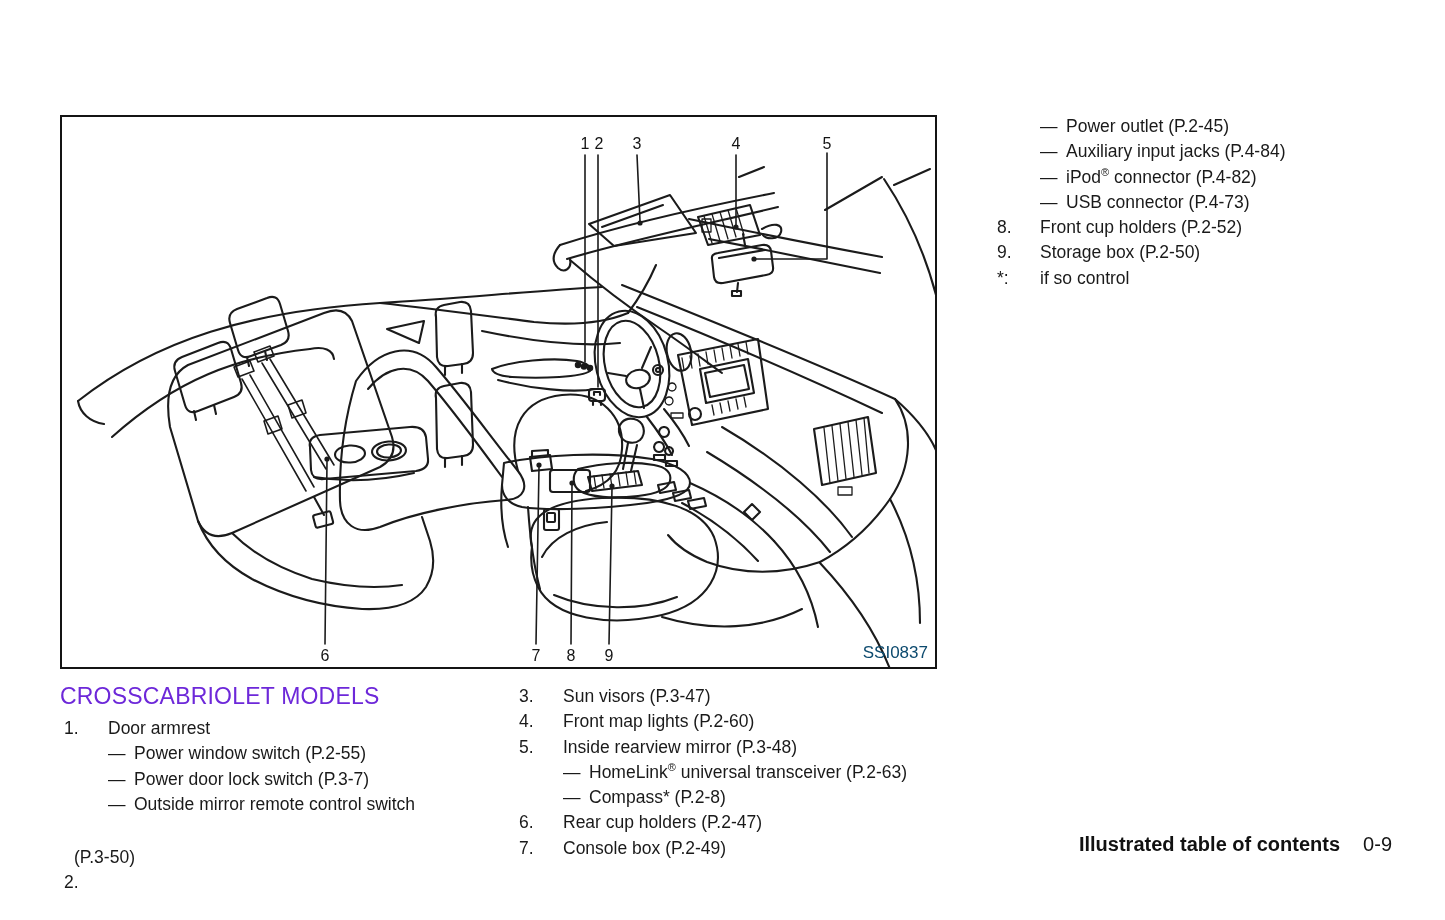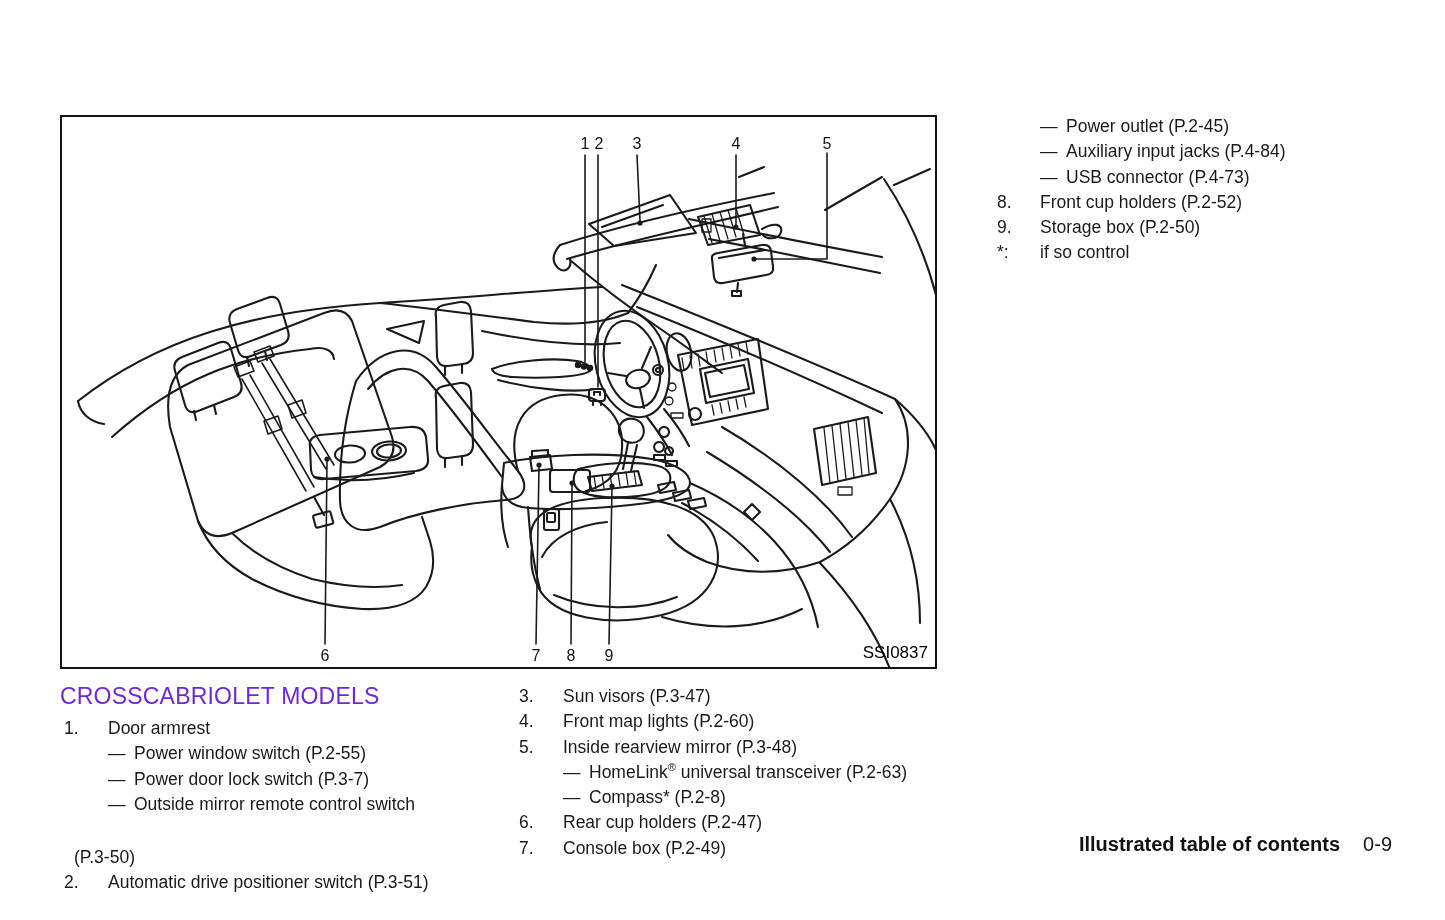--- a/index.html
+++ b/index.html
@@ -20,21 +20,21 @@
   .c1 { left:523px; top:27px; }
   .c2 { left:537px; top:27px; }
   .c3 { left:575px; top:27px; }
   .c4 { left:674px; top:27px; }
   .c5 { left:765px; top:27px; }
   .c6 { left:263px; top:539px; }
   .c7 { left:474px; top:539px; }
   .c8 { left:509px; top:539px; }
   .c9 { left:547px; top:539px; }
   .image-code {
-    position:absolute; right:7px; bottom:4px; font-size:17px; color:#000000;
+    position:absolute; right:7px; bottom:4px; font-size:17px; color:#0c4a6e;
   }
   .heading {
     position:absolute; left:60px; top:683px;
     font-size:23px; letter-spacing:0.2px; color:#6d28d9;
   }
   .col { position:absolute; font-size:17.5px; line-height:25.3px; }
   .col .row { display:flex; white-space:nowrap; }
   .col .num { flex:0 0 44px; }
   .col .dash { display:inline-block; width:26px; }
   .col .cont { padding-left:10px;margin-top:28px; }
@@ -311,21 +311,20 @@
     </div>
     <div class="row">
       <span class="num"></span>
       <span class="body"><span class="dash">—</span>Outside mirror remote control switch</span>
     </div>
     <div class="row cont">
       <span class="body">(P.3-50)</span>
     </div>
     <div class="row">
       <span class="num">2.</span>
-      <span class="body">Automatic drive positioner switch (P.3-51)</span>
     </div>
   </div>
 
 <div class="col col-mid">
     <div class="row">
       <span class="num">3.</span>
       <span class="body">Sun visors (P.3-47)</span>
     </div>
     <div class="row">
       <span class="num">4.</span>
@@ -357,20 +356,21 @@
     <div class="row">
       <span class="num"></span>
       <span class="body"><span class="dash">—</span>Power outlet (P.2-45)</span>
     </div>
     <div class="row">
       <span class="num"></span>
       <span class="body"><span class="dash">—</span>Auxiliary input jacks (P.4-84)</span>
     </div>
     <div class="row">
       <span class="num"></span>
+      <span class="body"><span class="dash">—</span>iPod<sup>®</sup> connector (P.4-82)</span>
     </div>
     <div class="row">
       <span class="num"></span>
       <span class="body"><span class="dash">—</span>USB connector (P.4-73)</span>
     </div>
     <div class="row">
       <span class="num">8.</span>
       <span class="body">Front cup holders (P.2-52)</span>
     </div>
     <div class="row">

